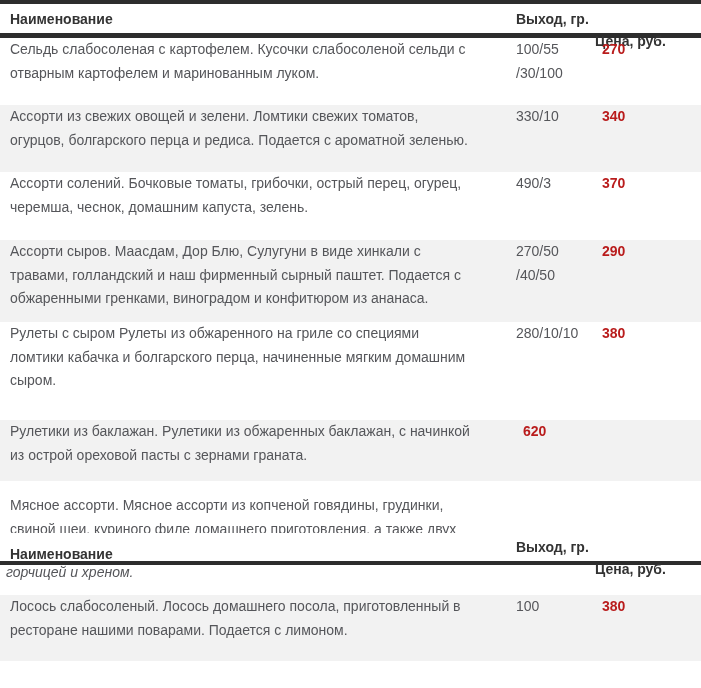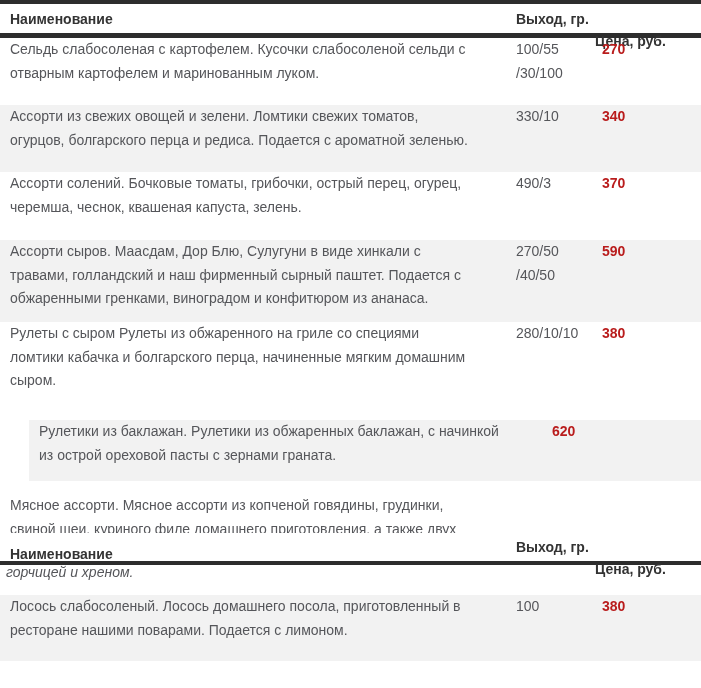--- a/index.html
+++ b/index.html
@@ -32,21 +32,21 @@
   .repeat-head .c-name, .repeat-head .c-weight, .repeat-head .c-price {
     font-weight: bold; color: #333333; padding-left-adjust: 0;
   }
   .thead .c-price, .repeat-head .c-price { padding-left: 0; margin-top: 44px; }
   .thead .c-name, .repeat-head .c-name { padding-left: 10px; }
   .alt { background: #f2f2f2; }
   .h67  { height: 67px; }
   .h68  { height: 68px; }
   .h82  { height: 82px; }
   .h98  { height: 98px; }
-  .h61  { height: 61px; margin-left: 29px; }
+  .h61  { height: 61px; }
   .h66  { height: 66px; }
   .r7 {
     height: 114px; position: relative;
     align-items: flex-start;
   }
   .r7 .c-name { padding-top: 13px; }
   .r7-tail {
     position: absolute; left: 6px; top: 80px;
     line-height: 23.5px; white-space: pre-line; font-style: italic;
   }
@@ -81,32 +81,32 @@
 
   <div class="row h67 alt">
     <div class="c-name">Ассорти из свежих овощей и зелени. Ломтики свежих томатов,
 огурцов, болгарского перца и редиса. Подается с ароматной зеленью.</div>
     <div class="c-weight">330/10</div>
     <div class="c-price">340</div>
   </div>
 
   <div class="row h68">
     <div class="c-name">Ассорти солений. Бочковые томаты, грибочки, острый перец, огурец,
-черемша, чеснок, квашеная капуста, зелень.</div>
+черемша, чеснок, домашним капуста, зелень.</div>
     <div class="c-weight">490/3</div>
     <div class="c-price">370</div>
   </div>
 
   <div class="row h82 alt">
     <div class="c-name">Ассорти сыров. Маасдам, Дор Блю, Сулугуни в виде хинкали с
 травами, голландский и наш фирменный сырный паштет. Подается с
 обжаренными гренками, виноградом и конфитюром из ананаса.</div>
     <div class="c-weight">270/50
 /40/50</div>
-    <div class="c-price">590</div>
+    <div class="c-price">290</div>
   </div>
 
   <div class="row h98">
     <div class="c-name">Рулеты с сыром Рулеты из обжаренного на гриле со специями
 ломтики кабачка и болгарского перца, начиненные мягким домашним
 сыром.</div>
     <div class="c-weight">280/10/10</div>
     <div class="c-price">380</div>
   </div>
 

